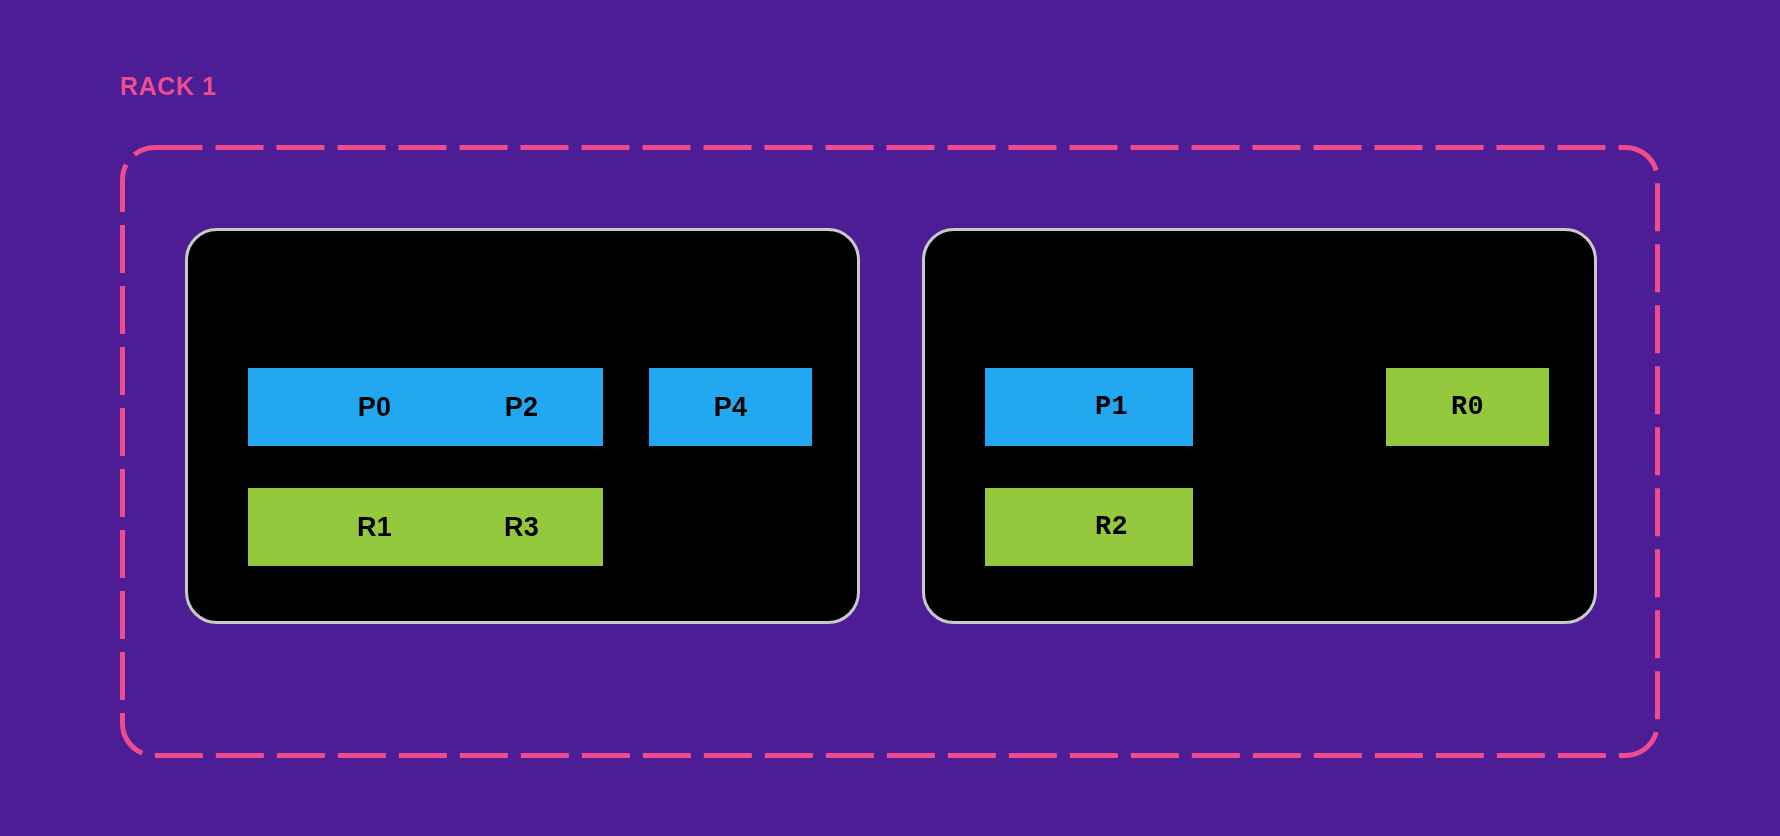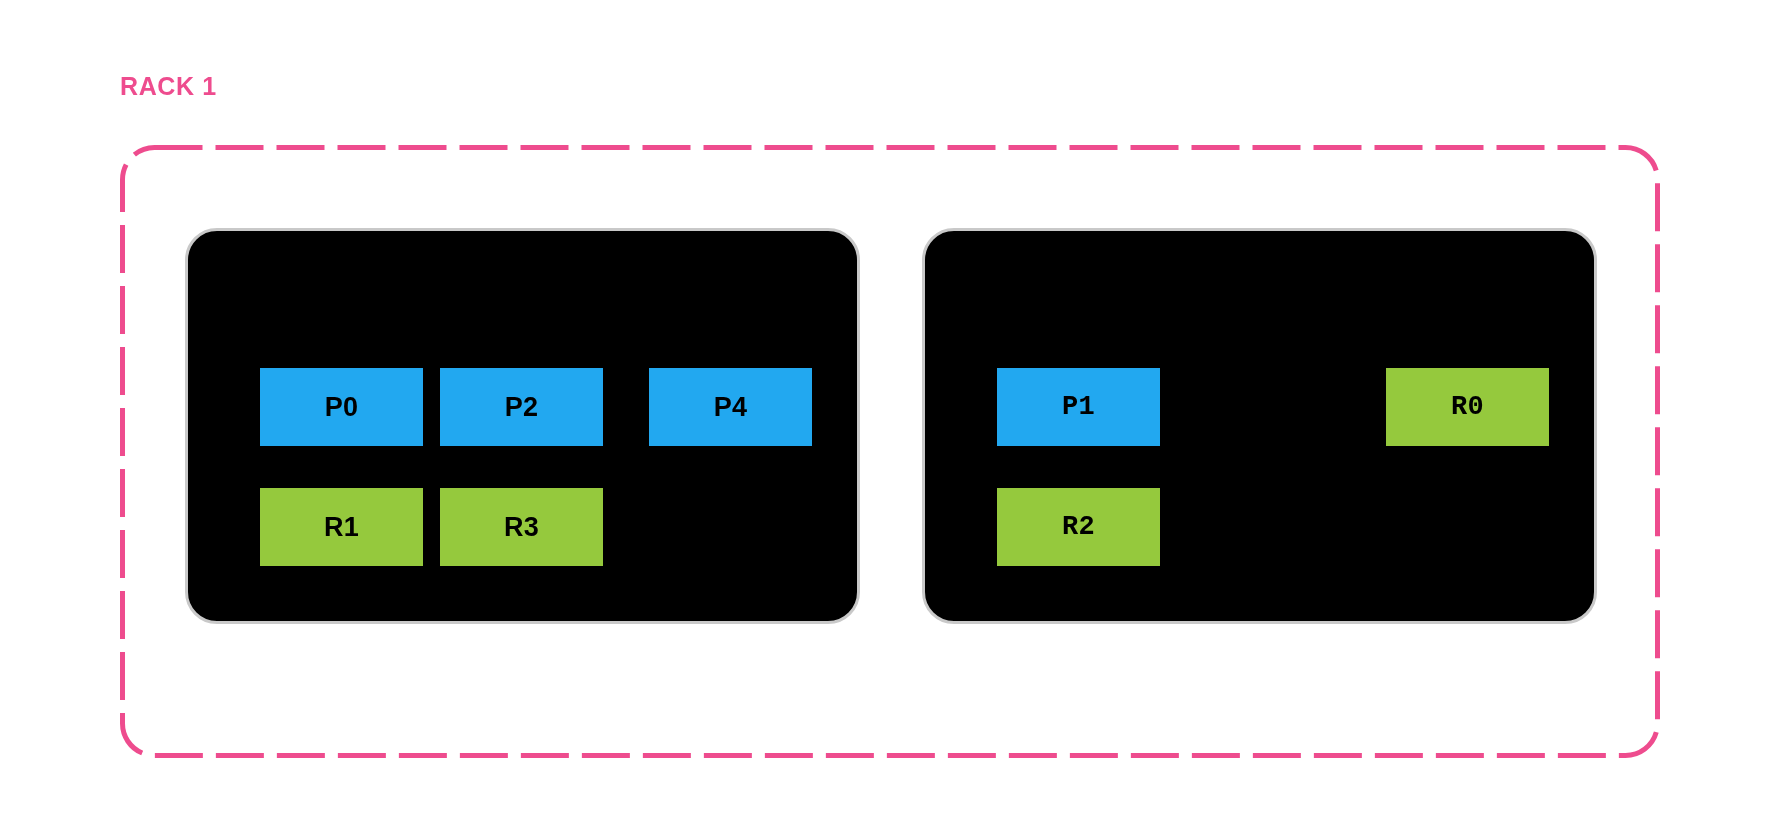--- a/index.html
+++ b/index.html
@@ -13,21 +13,21 @@
     overflow: hidden;
     font-family: "Liberation Sans", sans-serif;
     position: relative;
   }
 
   #stage {
     position: absolute;
     left: 0; top: 0;
     width: 1780px;
     height: 836px;
-    background: #ffffff;
+    background: #4c1d95;
   }
 
   
   .rack-label {
     position: absolute;
     left: 120px;
     top: 74px;
     font-size: 25px;
     font-weight: 700;
     letter-spacing: 0.6px;
@@ -79,21 +79,21 @@
     font-weight: 700;
     color: #000000;
     letter-spacing: 0.3px;
     line-height: 1;
   }
   .shard.primary { background: #22A8F0; }
   .shard.replica { background: #95C93D; }
 
   .row-top   { top: 137px; }
   .row-bot   { top: 257px; }
-  .col-0 { left: 72px; }
+  .col-0 { left: 60px; padding-left: 45px; }
   .col-1 { left: 252px; }
   .col-2 { left: 461px; }
 </style>
 </head>
 <body>
 
 <div id="stage">
 
   <div class="rack-label">RACK 1</div>
 

